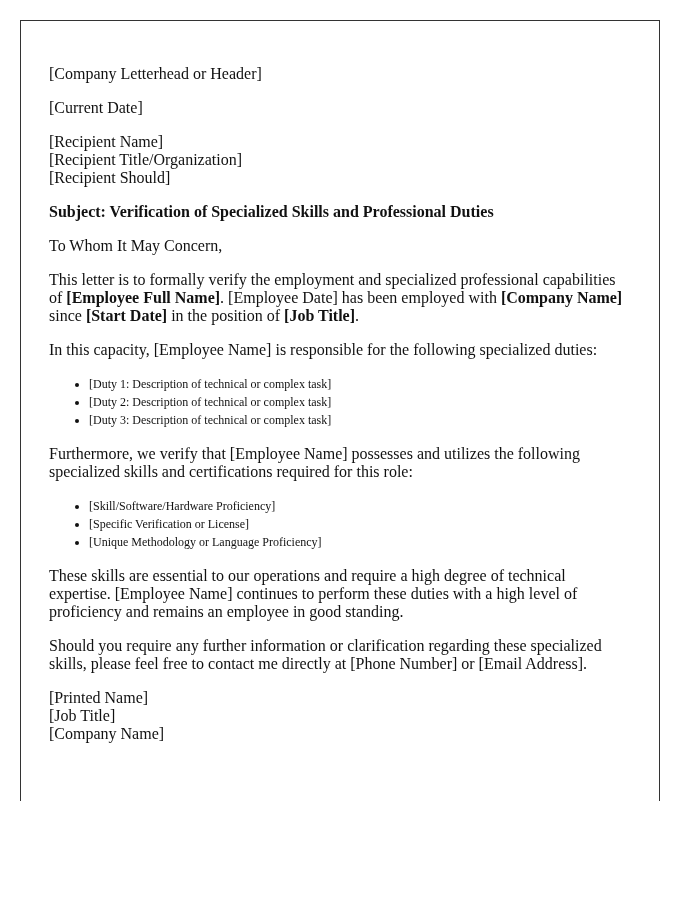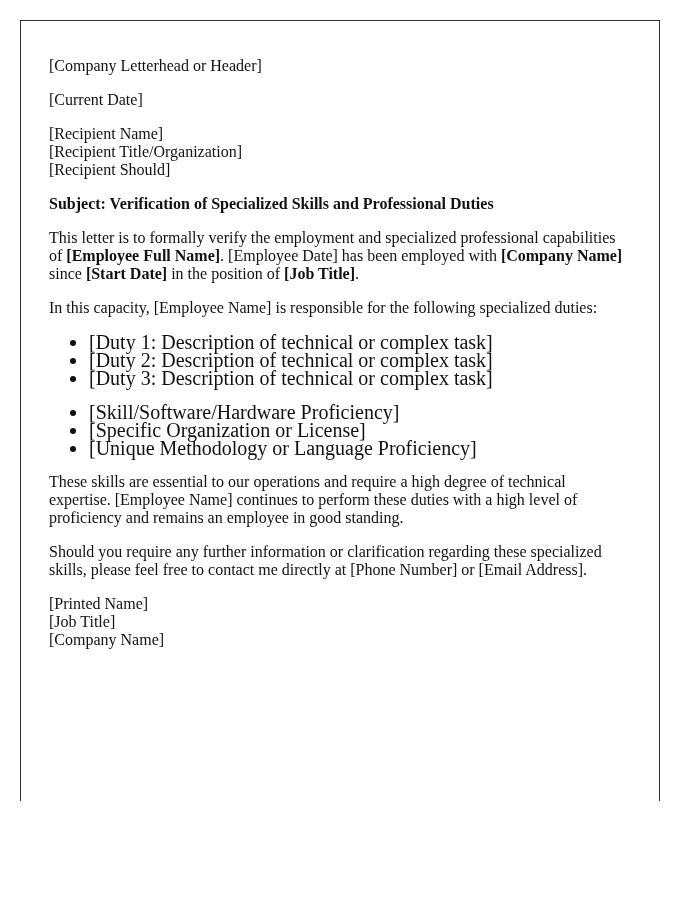--- a/index.html
+++ b/index.html
@@ -22,28 +22,28 @@
       width: 640px;
       height: 781px;
       border-top: 1px solid #333333;
       border-left: 1px solid #333333;
       border-right: 1px solid #333333;
       box-sizing: border-box;
       padding: 28px 28px 0 28px;
       overflow: hidden;
     }
     .page p {
-      margin: 8px 0 16px 0;
+      margin: 16px 0 16px 0;
       font-size: 16px;
       line-height: 18px;
     }
     .page ul {
       margin: 16px 0 16px 0;
       padding-left: 40px;
-      font-size: 20px;
+      font-size: 12px;
       line-height: 18px;
     }
     .page li {
       margin: 0;
     }
     b { font-weight: bold; }
     .block-line { display: block; }
   </style>
 </head>
 <body>
@@ -53,33 +53,35 @@
   <p>[Current Date]</p>
 
   <p>
     <span class="block-line">[Recipient Name]</span>
     <span class="block-line">[Recipient Title/Organization]</span>
     <span class="block-line">[Recipient Should]</span>
   </p>
 
   <p><b>Subject: Verification of Specialized Skills and Professional Duties</b></p>
 
+  <p>To Whom It May Concern,</p>
 
   <p><span>This letter is to formally verify the employment and specialized professional capabilities of </span><b>[Employee Full Name]</b><span>. [Employee Date] has been employed with </span><b>[Company Name]</b><span> since </span><b>[Start Date]</b><span> in the position of </span><b>[Job Title]</b><span>.</span></p>
 
   <p>In this capacity, [Employee Name] is responsible for the following specialized duties:</p>
   <ul>
     <li>[Duty 1: Description of technical or complex task]</li>
     <li>[Duty 2: Description of technical or complex task]</li>
     <li>[Duty 3: Description of technical or complex task]</li>
   </ul>
 
+  <p>Furthermore, we verify that [Employee Name] possesses and utilizes the following specialized skills and certifications required for this role:</p>
   <ul>
     <li>[Skill/Software/Hardware Proficiency]</li>
-    <li>[Specific Organization or License]</li>
+    <li>[Specific Verification or License]</li>
     <li>[Unique Methodology or Language Proficiency]</li>
   </ul>
 
   <p>These skills are essential to our operations and require a high degree of technical expertise. [Employee Name] continues to perform these duties with a high level of proficiency and remains an employee in good standing.</p>
   <p>Should you require any further information or clarification regarding these specialized skills, please feel free to contact me directly at [Phone Number] or [Email Address].</p>
 
 
   <p>
     <span class="block-line">[Printed Name]</span>
     <span class="block-line">[Job Title]</span>

